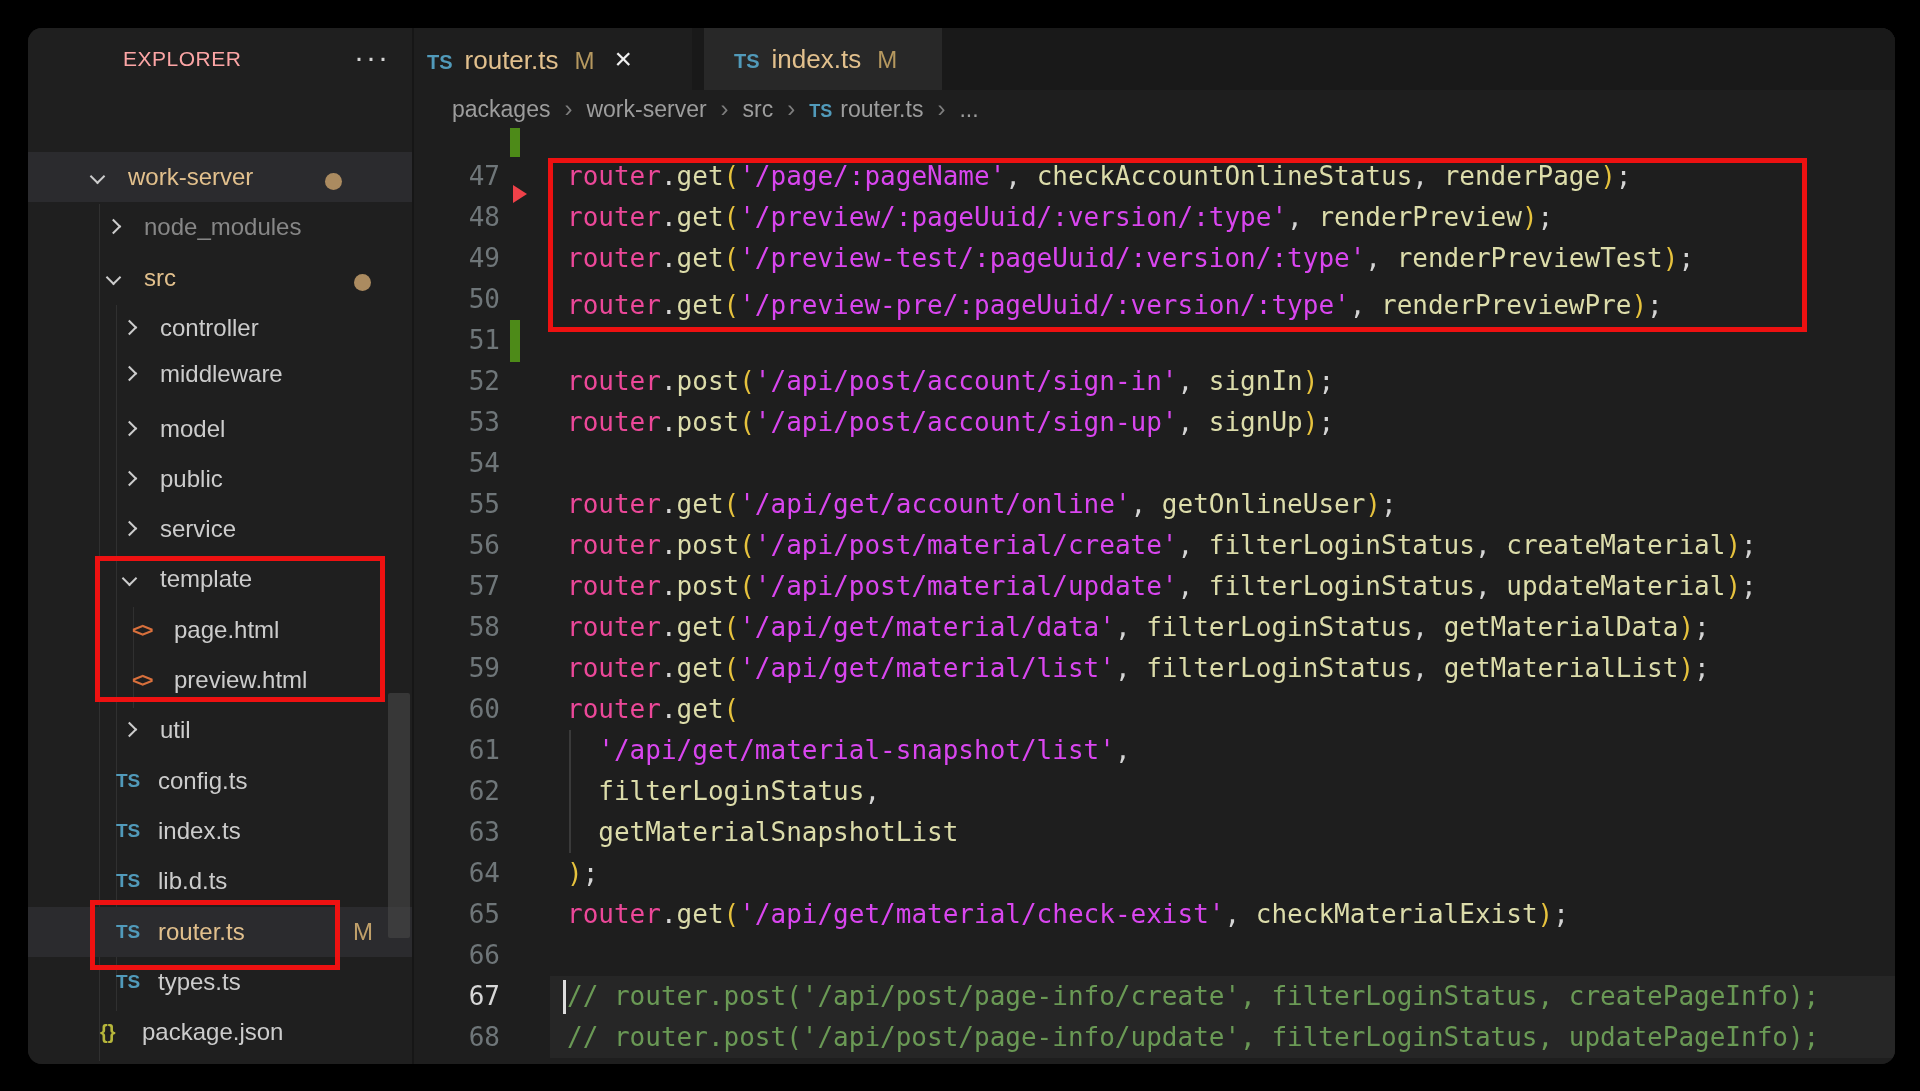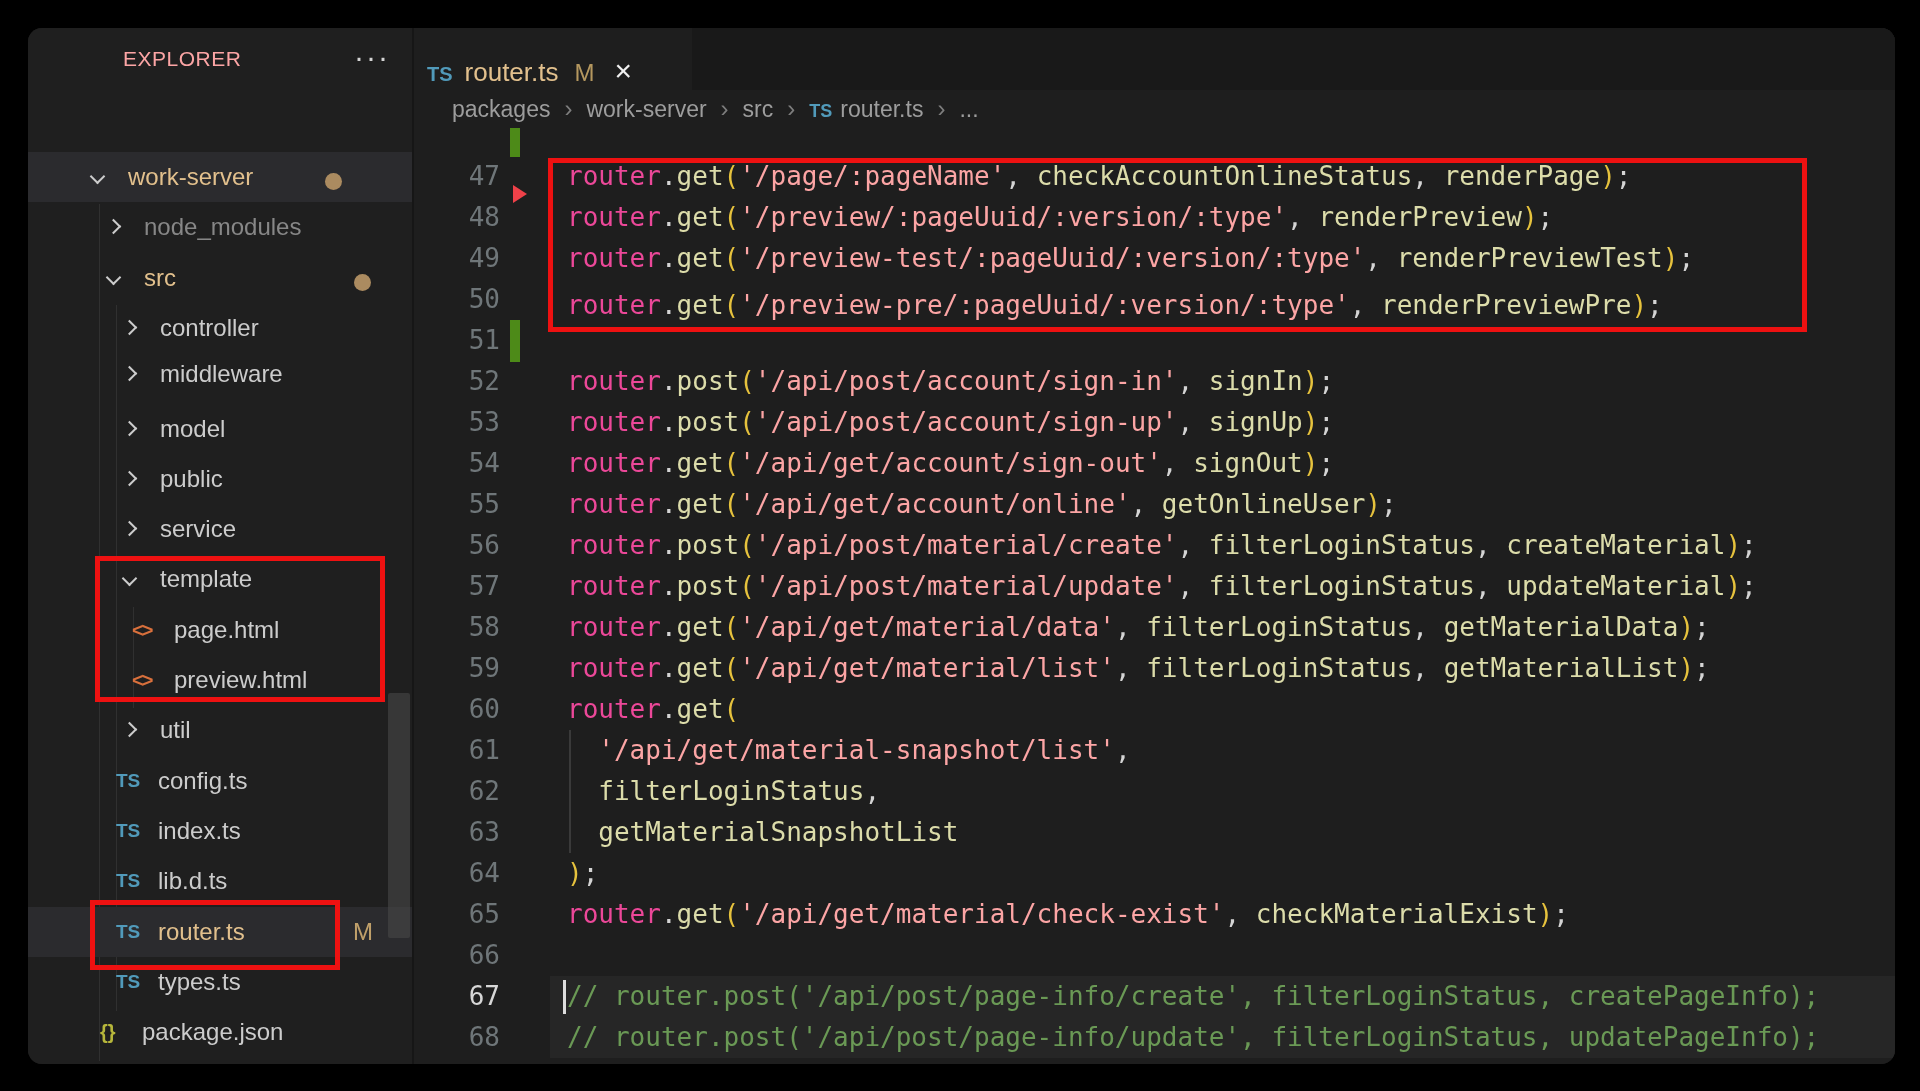--- a/index.html
+++ b/index.html
@@ -44,38 +44,38 @@
                background:#ab8b60; }
   .m-badge { position:absolute; top:0; color:#c0a06a; font-size:24px; }
   .tguide { position:absolute; width:1px; background:#303030; }
   .sb-scroll { position:absolute; left:360px; top:665px; width:22px; height:245px;
                background:#4a4a4a; opacity:.55; border-radius:2px; }
 
   
   .main { position:absolute; left:384px; top:0; right:0; height:100%; background:#1e1e1e;
           border-left:2px solid #161616; }
   .tabstrip { position:absolute; left:0; top:0; right:0; height:62px; background:#191919; }
-  .tab { position:absolute; top:0; height:62px; line-height:86px; white-space:nowrap; cursor:pointer; }
+  .tab { position:absolute; top:0; height:62px; line-height:62px; white-space:nowrap; cursor:pointer; }
   .tab .t-icon { font-weight:bold; font-size:20px; color:#519aba; margin-right:12px; }
   .tab .t-label { font-size:26px; color:#e2c08d; }
   .tab .t-badge { font-size:24px; color:#b5985f; margin-left:16px; }
   .tab .t-close { font-size:30px; color:#f0f0f0; margin-left:20px; }
   .breadcrumbs { position:absolute; left:0; top:62px; right:0; height:38px; line-height:38px;
                  font-size:23px; color:#9d9d9d; white-space:nowrap; }
   .bc-wrap { margin-left:38px; }
   .bc-sep { color:#7d7d7d; margin:0 14px; font-size:24px; }
   .bc-ts { color:#519aba; font-weight:bold; font-size:18px; margin-right:8px; }
 
   .editor { position:absolute; left:0; top:100px; right:0; bottom:0; }
   .code-font { font-family:"DejaVu Sans Mono", monospace; font-size:26px; line-height:41px; }
   .lnum { position:absolute; left:0; width:86px; text-align:right; color:#6f7679; }
   .lnum.bright { color:#d7d7d7; }
   .cline { position:absolute; left:153px; white-space:pre; }
   .line-band { position:absolute; left:136px; right:0; height:41px; background:#262626; }
-  .seg-v { color:#ec4899; } .seg-f { color:#dcdcaa; } .seg-s { color:#fca5a5; }
+  .seg-v { color:#ec4899; } .seg-f { color:#dcdcaa; } .seg-s { color:#d946ef; }
   .seg-p { color:#d4d4d4; } .seg-b { color:#e6c23d; } .seg-c { color:#6a9955; }
   .git-bar { position:absolute; left:96px; width:10px; background:#4d8a18; }
   .red-tri { position:absolute; left:99px; width:0; height:0;
              border-left:14px solid #ef4149; border-top:9px solid transparent;
              border-bottom:9px solid transparent; }
   .cursor-bar { position:absolute; width:3px; height:34px; background:#dddddd; }
   .eguide { position:absolute; left:155px; width:2px; background:#3a3a3a; }
 
   
   .anno { position:absolute; border:5px solid #ee1111; z-index:50; pointer-events:none; }
@@ -202,20 +202,21 @@
             <span class="ficon icon-json" style="left: 72px;">{}</span>
             <span class="lbl" style="left: 114px;">package.json</span>
           </div>
         </div>
       <div class="sb-scroll"></div>
     </div>
 
     <div class="main">
       <div class="tabstrip" id="tabstrip">
           <div class="tab" style="left: 0px; width: 278px; background: rgb(30, 30, 30); padding-left: 13px;"><span class="t-icon">TS</span><span class="t-label">router.ts</span><span class="t-badge">M</span><span class="t-close">×</span></div>
+          <div class="tab" style="left: 290px; width: 238px; background: rgb(40, 40, 40); padding-left: 30px;"><span class="t-icon">TS</span><span class="t-label">index.ts</span><span class="t-badge">M</span></div>
         </div>
       <div class="breadcrumbs">
         <span class="bc-wrap" id="bc-wrap"><span>packages</span><span class="bc-sep">›</span><span>work-server</span><span class="bc-sep">›</span><span>src</span><span class="bc-sep">›</span><span><span class="bc-ts">TS</span>router.ts</span><span class="bc-sep">›</span><span>...</span></span>
       </div>
       <div class="editor code-font" id="editor">
         <div class="git-bar" style="top:0px; height:29px;"></div>
         <div class="git-bar" style="top:192px; height:42px;"></div>
         <div class="red-tri" style="top:57px;"></div>
         <div class="eguide" style="top:602px; height:123px;"></div>
       <div class="lnum" style="top: 28px;">47</div>
@@ -226,21 +227,20 @@
           <div class="cline" style="top: 110px;"><span class="seg-v">router</span><span class="seg-p">.</span><span class="seg-f">get</span><span class="seg-b">(</span><span class="seg-s">'/preview-test/:pageUuid/:version/:type'</span><span class="seg-p">, </span><span class="seg-f">renderPreviewTest</span><span class="seg-b">)</span><span class="seg-p">;</span></div>
           <div class="lnum" style="top: 151px;">50</div>
           <div class="cline" style="top: 157px;"><span class="seg-v">router</span><span class="seg-p">.</span><span class="seg-f">get</span><span class="seg-b">(</span><span class="seg-s">'/preview-pre/:pageUuid/:version/:type'</span><span class="seg-p">, </span><span class="seg-f">renderPreviewPre</span><span class="seg-b">)</span><span class="seg-p">;</span></div>
           <div class="lnum" style="top: 192px;">51</div>
           <div class="cline" style="top: 192px;"></div>
           <div class="lnum" style="top: 233px;">52</div>
           <div class="cline" style="top: 233px;"><span class="seg-v">router</span><span class="seg-p">.</span><span class="seg-f">post</span><span class="seg-b">(</span><span class="seg-s">'/api/post/account/sign-in'</span><span class="seg-p">, </span><span class="seg-f">signIn</span><span class="seg-b">)</span><span class="seg-p">;</span></div>
           <div class="lnum" style="top: 274px;">53</div>
           <div class="cline" style="top: 274px;"><span class="seg-v">router</span><span class="seg-p">.</span><span class="seg-f">post</span><span class="seg-b">(</span><span class="seg-s">'/api/post/account/sign-up'</span><span class="seg-p">, </span><span class="seg-f">signUp</span><span class="seg-b">)</span><span class="seg-p">;</span></div>
           <div class="lnum" style="top: 315px;">54</div>
-          <div class="cline" style="top: 315px;"><span class="seg-v">router</span><span class="seg-p">.</span><span class="seg-f">get</span><span class="seg-b">(</span><span class="seg-s">'/api/get/account/sign-out'</span><span class="seg-p">, </span><span class="seg-f">signOut</span><span class="seg-b">)</span><span class="seg-p">;</span></div>
           <div class="lnum" style="top: 356px;">55</div>
           <div class="cline" style="top: 356px;"><span class="seg-v">router</span><span class="seg-p">.</span><span class="seg-f">get</span><span class="seg-b">(</span><span class="seg-s">'/api/get/account/online'</span><span class="seg-p">, </span><span class="seg-f">getOnlineUser</span><span class="seg-b">)</span><span class="seg-p">;</span></div>
           <div class="lnum" style="top: 397px;">56</div>
           <div class="cline" style="top: 397px;"><span class="seg-v">router</span><span class="seg-p">.</span><span class="seg-f">post</span><span class="seg-b">(</span><span class="seg-s">'/api/post/material/create'</span><span class="seg-p">, </span><span class="seg-f">filterLoginStatus</span><span class="seg-p">, </span><span class="seg-f">createMaterial</span><span class="seg-b">)</span><span class="seg-p">;</span></div>
           <div class="lnum" style="top: 438px;">57</div>
           <div class="cline" style="top: 438px;"><span class="seg-v">router</span><span class="seg-p">.</span><span class="seg-f">post</span><span class="seg-b">(</span><span class="seg-s">'/api/post/material/update'</span><span class="seg-p">, </span><span class="seg-f">filterLoginStatus</span><span class="seg-p">, </span><span class="seg-f">updateMaterial</span><span class="seg-b">)</span><span class="seg-p">;</span></div>
           <div class="lnum" style="top: 479px;">58</div>
           <div class="cline" style="top: 479px;"><span class="seg-v">router</span><span class="seg-p">.</span><span class="seg-f">get</span><span class="seg-b">(</span><span class="seg-s">'/api/get/material/data'</span><span class="seg-p">, </span><span class="seg-f">filterLoginStatus</span><span class="seg-p">, </span><span class="seg-f">getMaterialData</span><span class="seg-b">)</span><span class="seg-p">;</span></div>
           <div class="lnum" style="top: 520px;">59</div>
           <div class="cline" style="top: 520px;"><span class="seg-v">router</span><span class="seg-p">.</span><span class="seg-f">get</span><span class="seg-b">(</span><span class="seg-s">'/api/get/material/list'</span><span class="seg-p">, </span><span class="seg-f">filterLoginStatus</span><span class="seg-p">, </span><span class="seg-f">getMaterialList</span><span class="seg-b">)</span><span class="seg-p">;</span></div>

